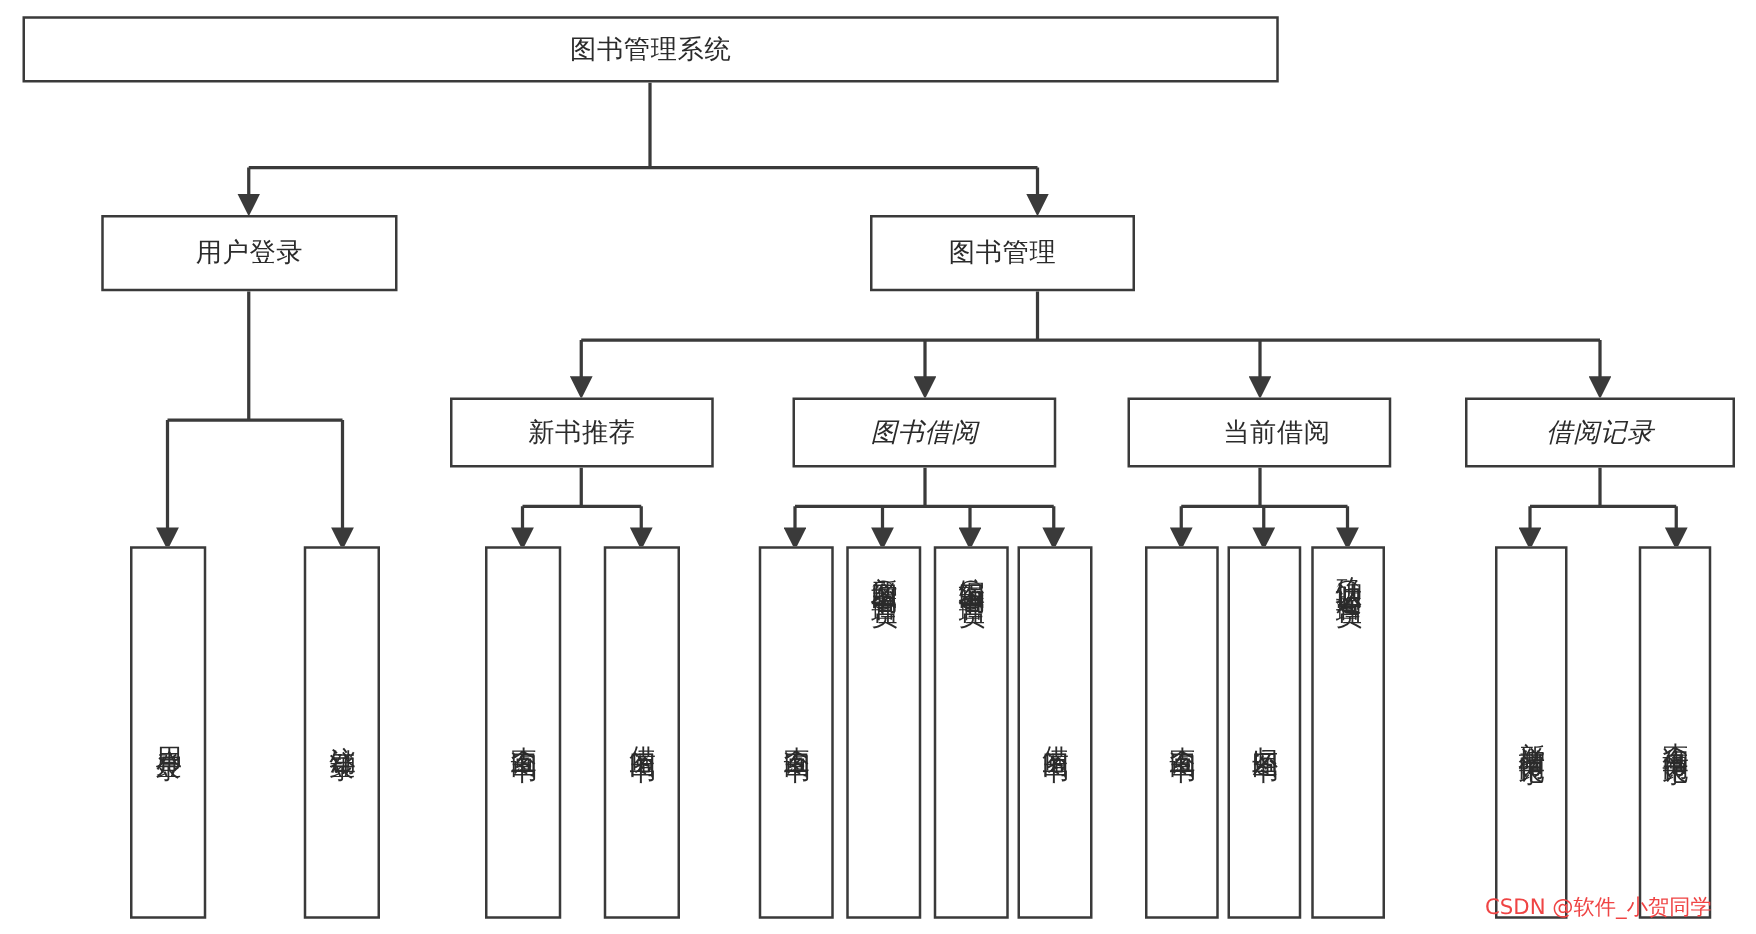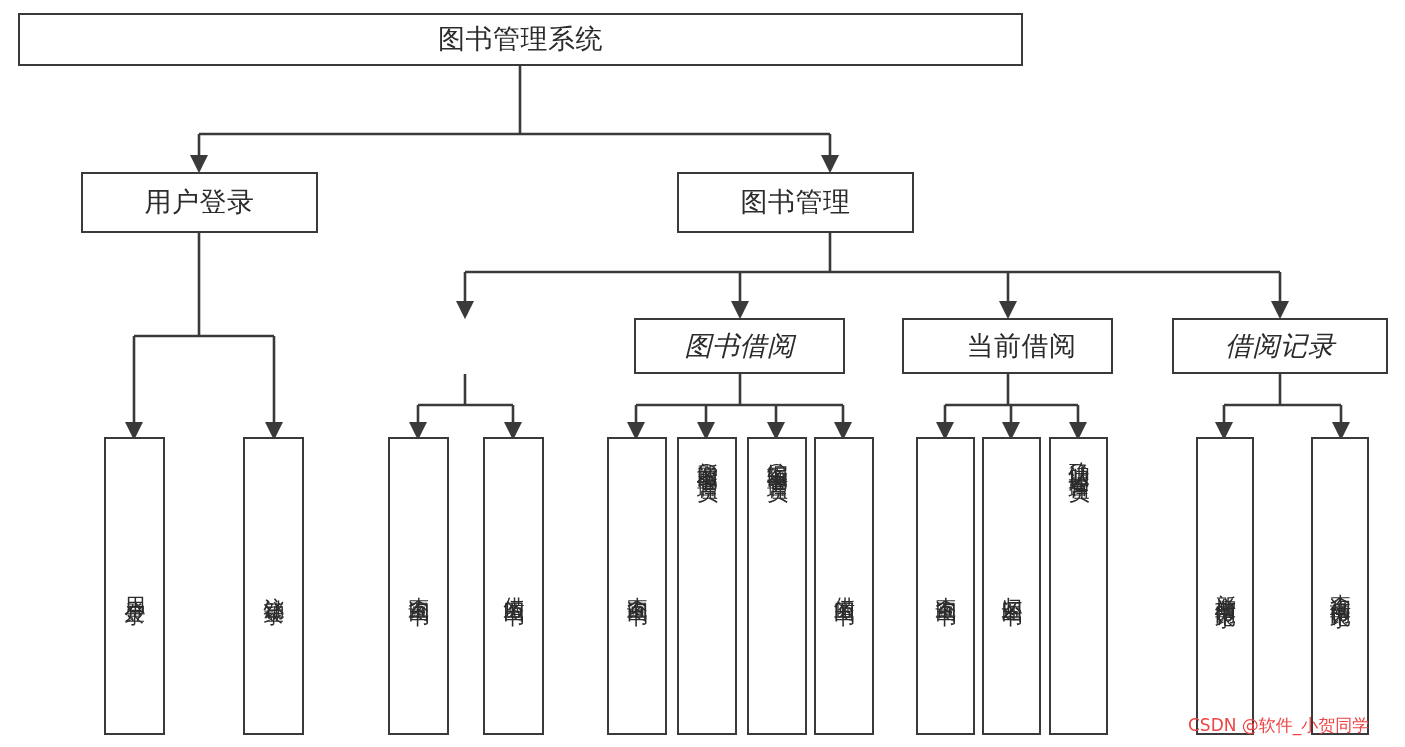--- a/index.html
+++ b/index.html
@@ -35,21 +35,21 @@
     color: #2b2b2b;
     z-index: 2;
   }
   .node .label {
     display: block;
     text-align: center;
     line-height: 1.05;
     letter-spacing: 0.5px;
   }
   .node.horiz .label {
-    font-size: 27px;
+    font-size: 21px;
     writing-mode: horizontal-tb;
   }
   .node.vert {
     align-items: flex-start;
     padding-top: 6px;
   }
   .node.vert .label {
     writing-mode: vertical-rl;
     text-orientation: upright;
     font-size: 21px;
@@ -127,24 +127,27 @@
     </g>
   </svg>
 
   <div class="node horiz" style="left:18px; top:13px; width:1005px; height:53px;">
     <span class="label">图书管理系统</span>
   </div>
 
   <div class="node horiz" style="left:81px; top:172px; width:237px; height:61px;">
     <span class="label">用户登录</span>
   </div>
-  <div class="node horiz" style="left:677px; top:172px; width:237px; height:61px;">
+  <div class="node horiz" style="left:696px; top:172px; width:212px; height:61px;">
     <span class="label">图书管理</span>
   </div>
 
+  <div class="node horiz" style="left:360px; top:318px; width:211px; height:56px;">
+    <span class="label">新书推荐</span>
+  </div>
   <div class="node horiz" style="left:634px; top:318px; width:211px; height:56px;font-style:italic;">
     <span class="label">图书借阅</span>
   </div>
   <div class="node horiz" style="left:902px; top:318px; width:211px; height:56px;padding-left:28px;">
     <span class="label">当前借阅</span>
   </div>
   <div class="node horiz" style="left:1172px; top:318px; width:216px; height:56px;font-style:italic;">
     <span class="label">借阅记录</span>
   </div>
 

